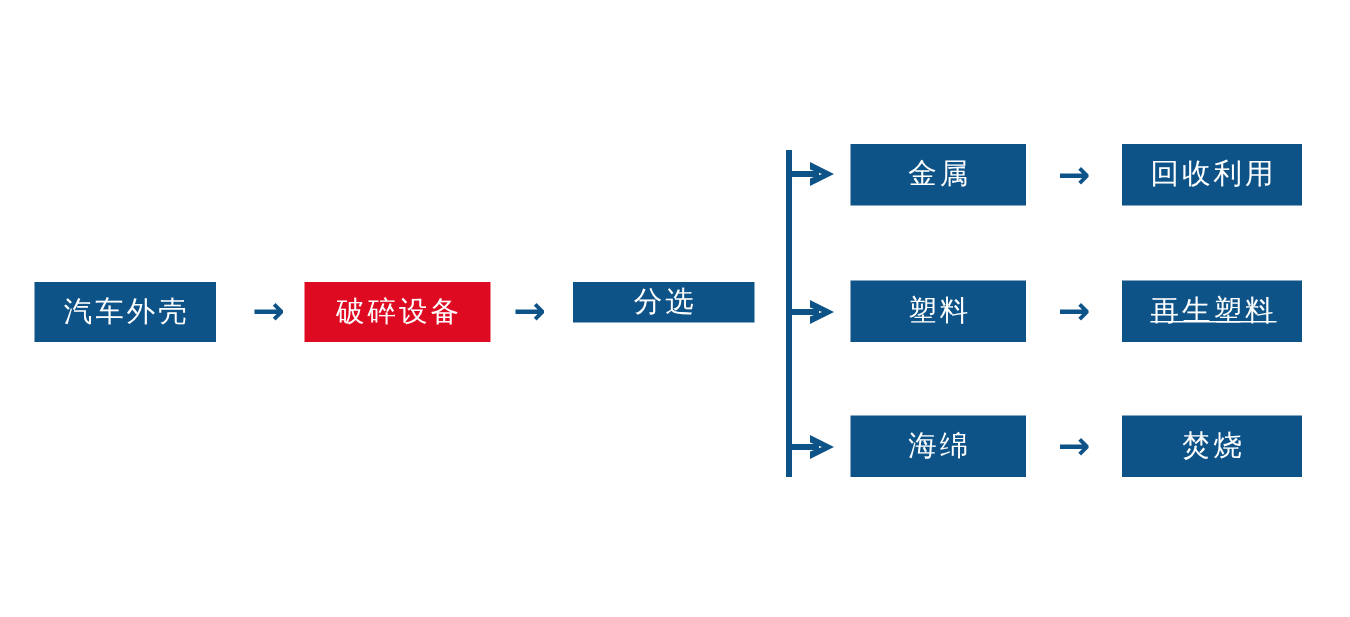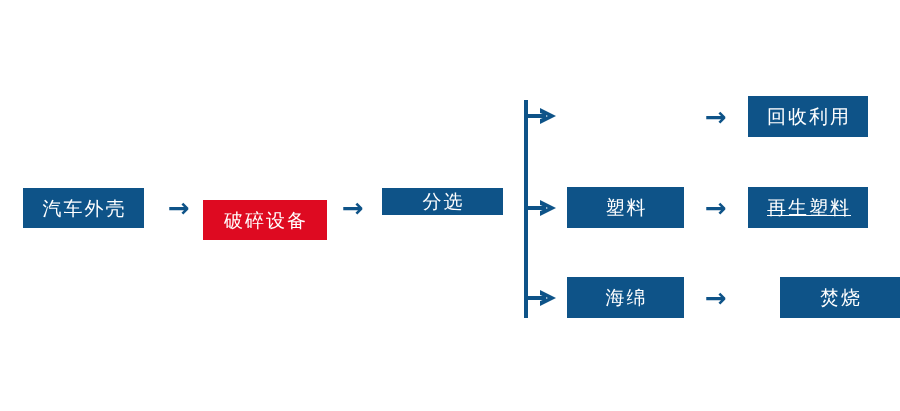--- a/index.html
+++ b/index.html
@@ -31,21 +31,21 @@
     color: #ffffff;
     font-size: 19px;
     letter-spacing: 2px;
     text-indent: 2px;
     line-height: 1;
     font-weight: 400;
     white-space: nowrap;
     box-sizing: border-box;
   }
   .node.blue { background: #0E5388; }
-  .node.red  { background: #DE0A21; margin-top: 12px; }
+  .node.red  { background: #DE0A21; }
 
   .arrow {
     position: absolute;
     display: flex;
     align-items: center;
     justify-content: center;
     color: #0E5388;
     font-size: 26px;
     line-height: 1;
     font-weight: 700;
@@ -101,20 +101,23 @@
 
   <div class="trunk" style="left:524px; top:100px; width:4px; height:218px;"></div>
 
   <div class="branch-arrow" style="left:524px; top:101px; width:32px; height:30px;">
     <div class="stem" style="width:22px;"></div>
     <svg class="head" style="left:16px;" width="16" height="18" viewBox="0 0 16 18">
       <polygon points="0,1 16,9 0,17 0,12 8,9 0,6" fill="#0E5388"></polygon>
     </svg>
   </div>
 
+  <div class="node blue" style="left:567px; top:96px; width:117px; height:41px;">
+    <span>金属</span>
+  </div>
 
   <div class="arrow" style="left:690px; top:96px; width:52px; height:41px;">
     <span>→</span>
   </div>
 
   <div class="node blue" style="left:748px; top:96px; width:120px; height:41px;">
     <span>回收利用</span>
   </div>
 
   <div class="branch-arrow" style="left:524px; top:193px; width:32px; height:30px;">
@@ -144,17 +147,17 @@
   </div>
 
   <div class="node blue" style="left:567px; top:277px; width:117px; height:41px;">
     <span>海绵</span>
   </div>
 
   <div class="arrow" style="left:690px; top:277px; width:52px; height:41px;">
     <span>→</span>
   </div>
 
-  <div class="node blue" style="left:748px; top:277px; width:120px; height:41px;margin-left:32px;">
+  <div class="node blue" style="left:748px; top:277px; width:120px; height:41px;">
     <span>焚烧</span>
   </div>
 
 </div>
 
 </body></html>

